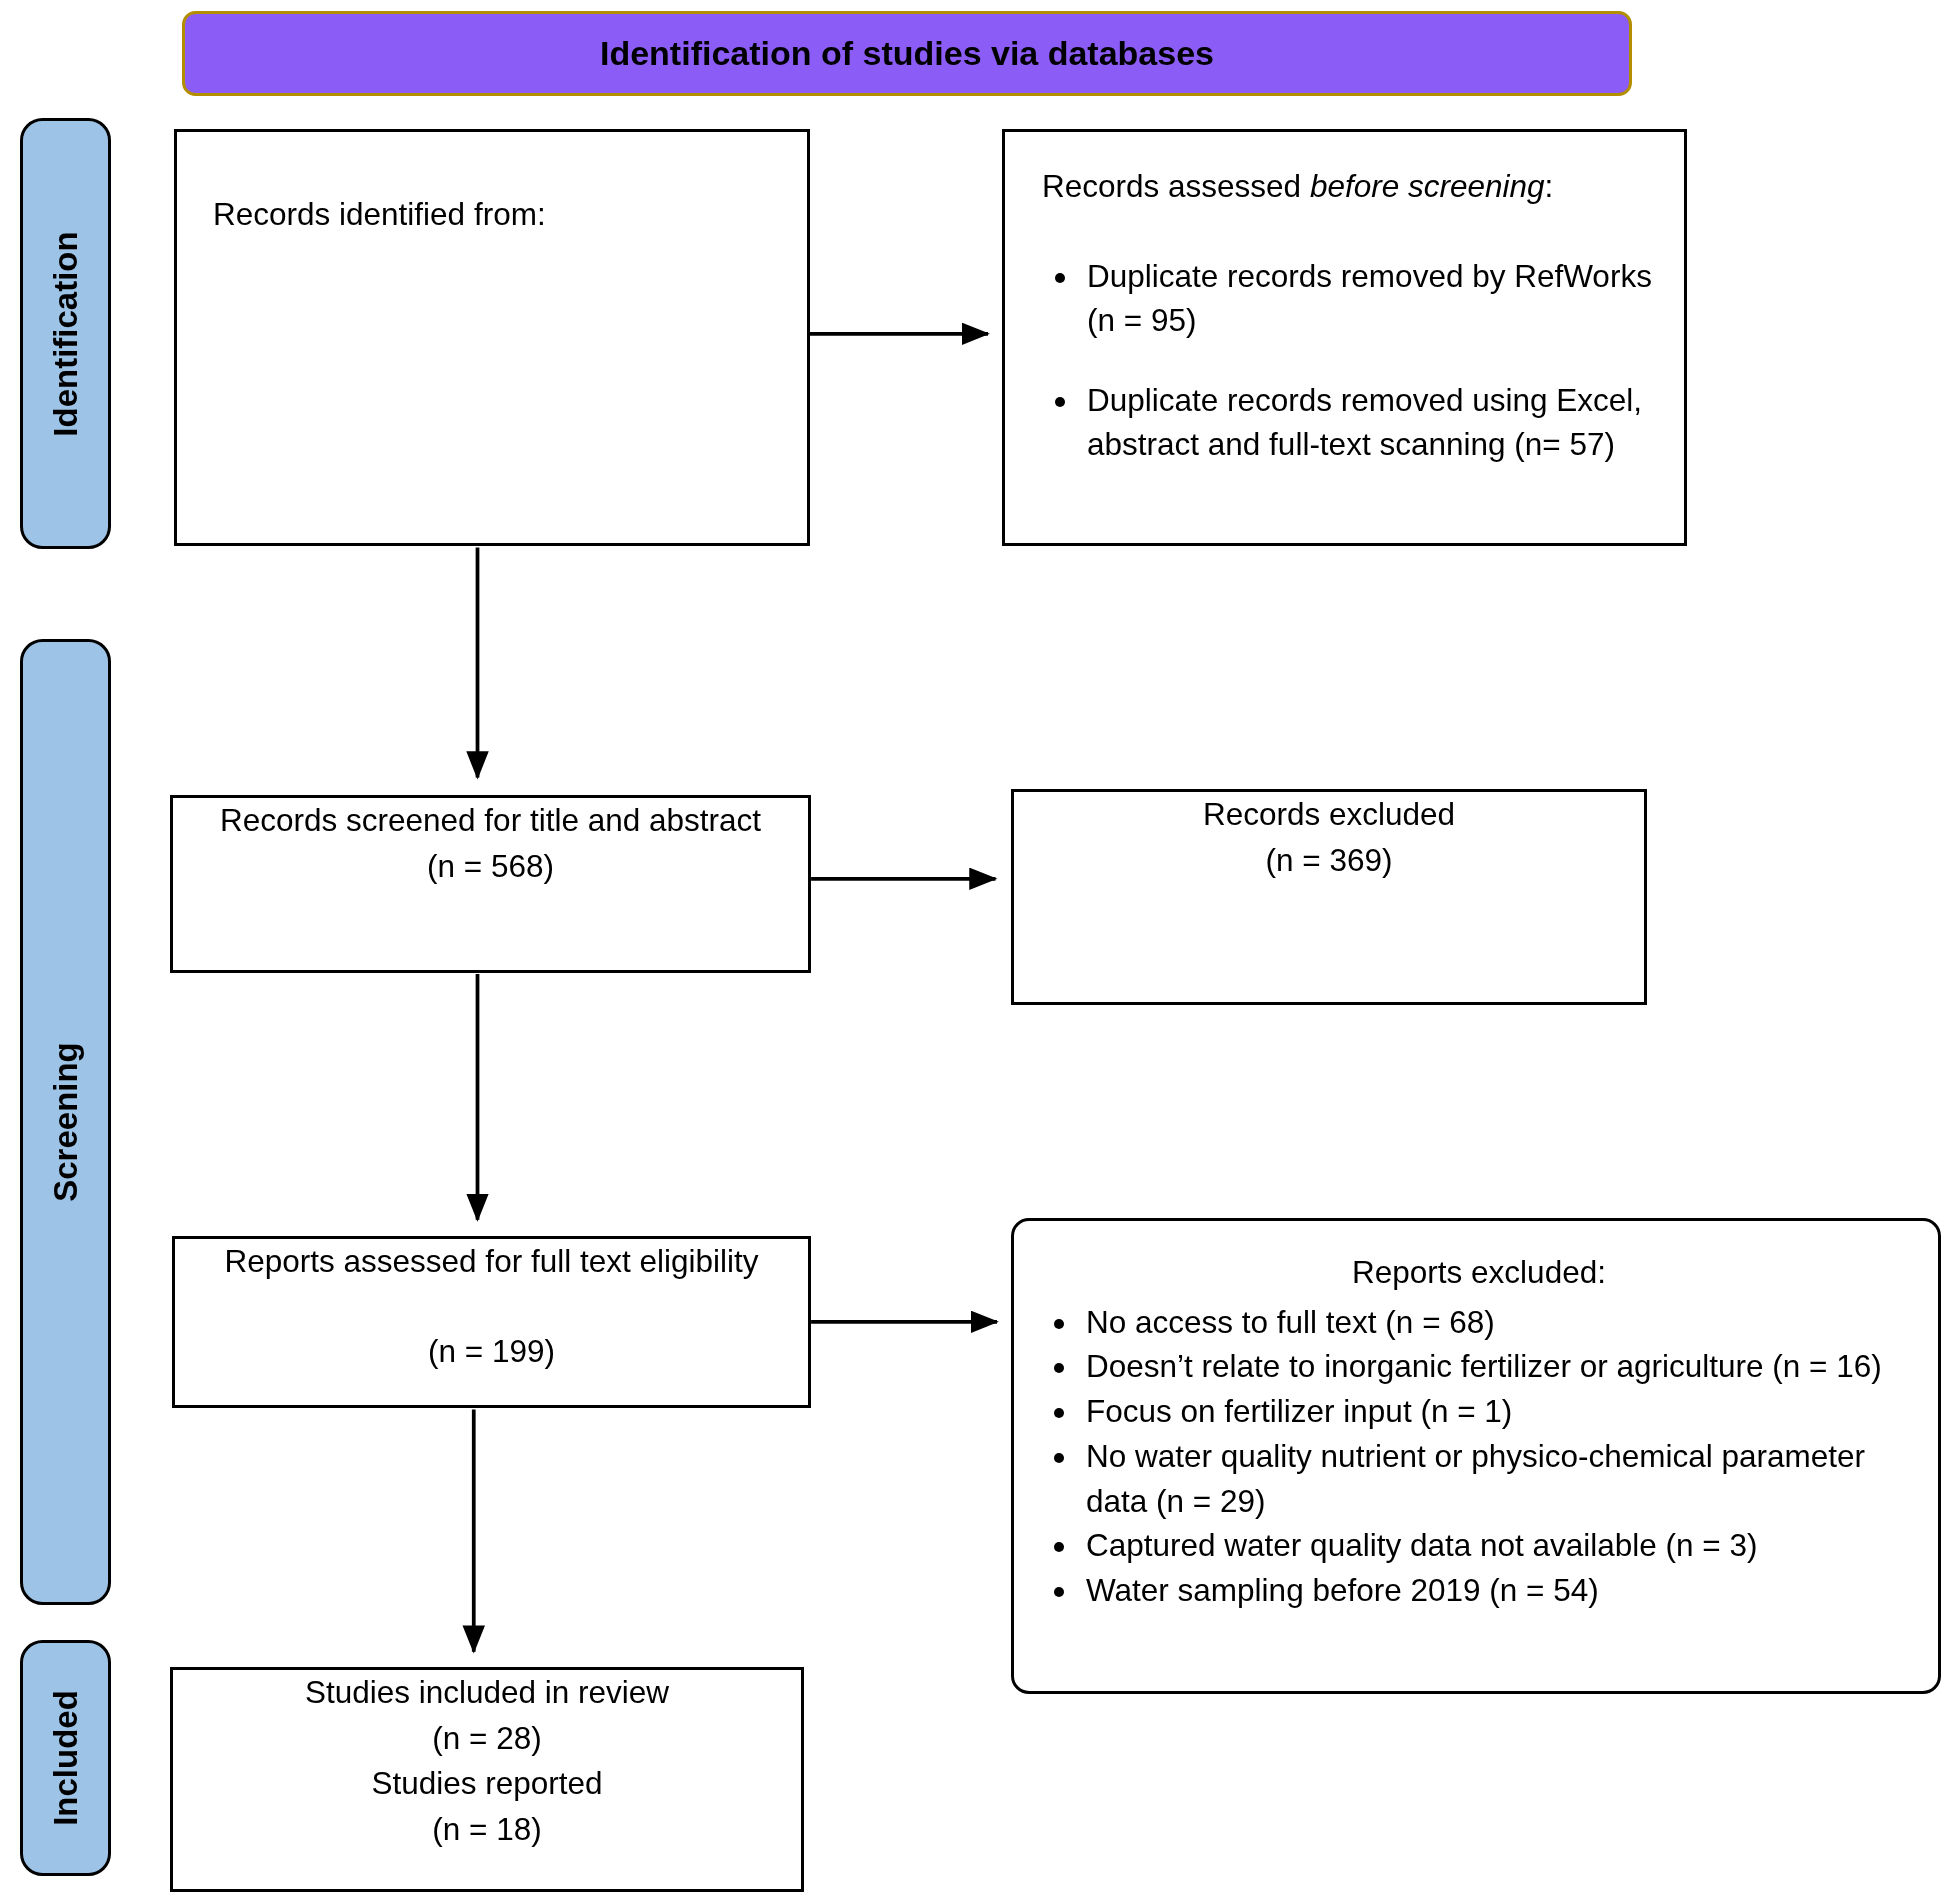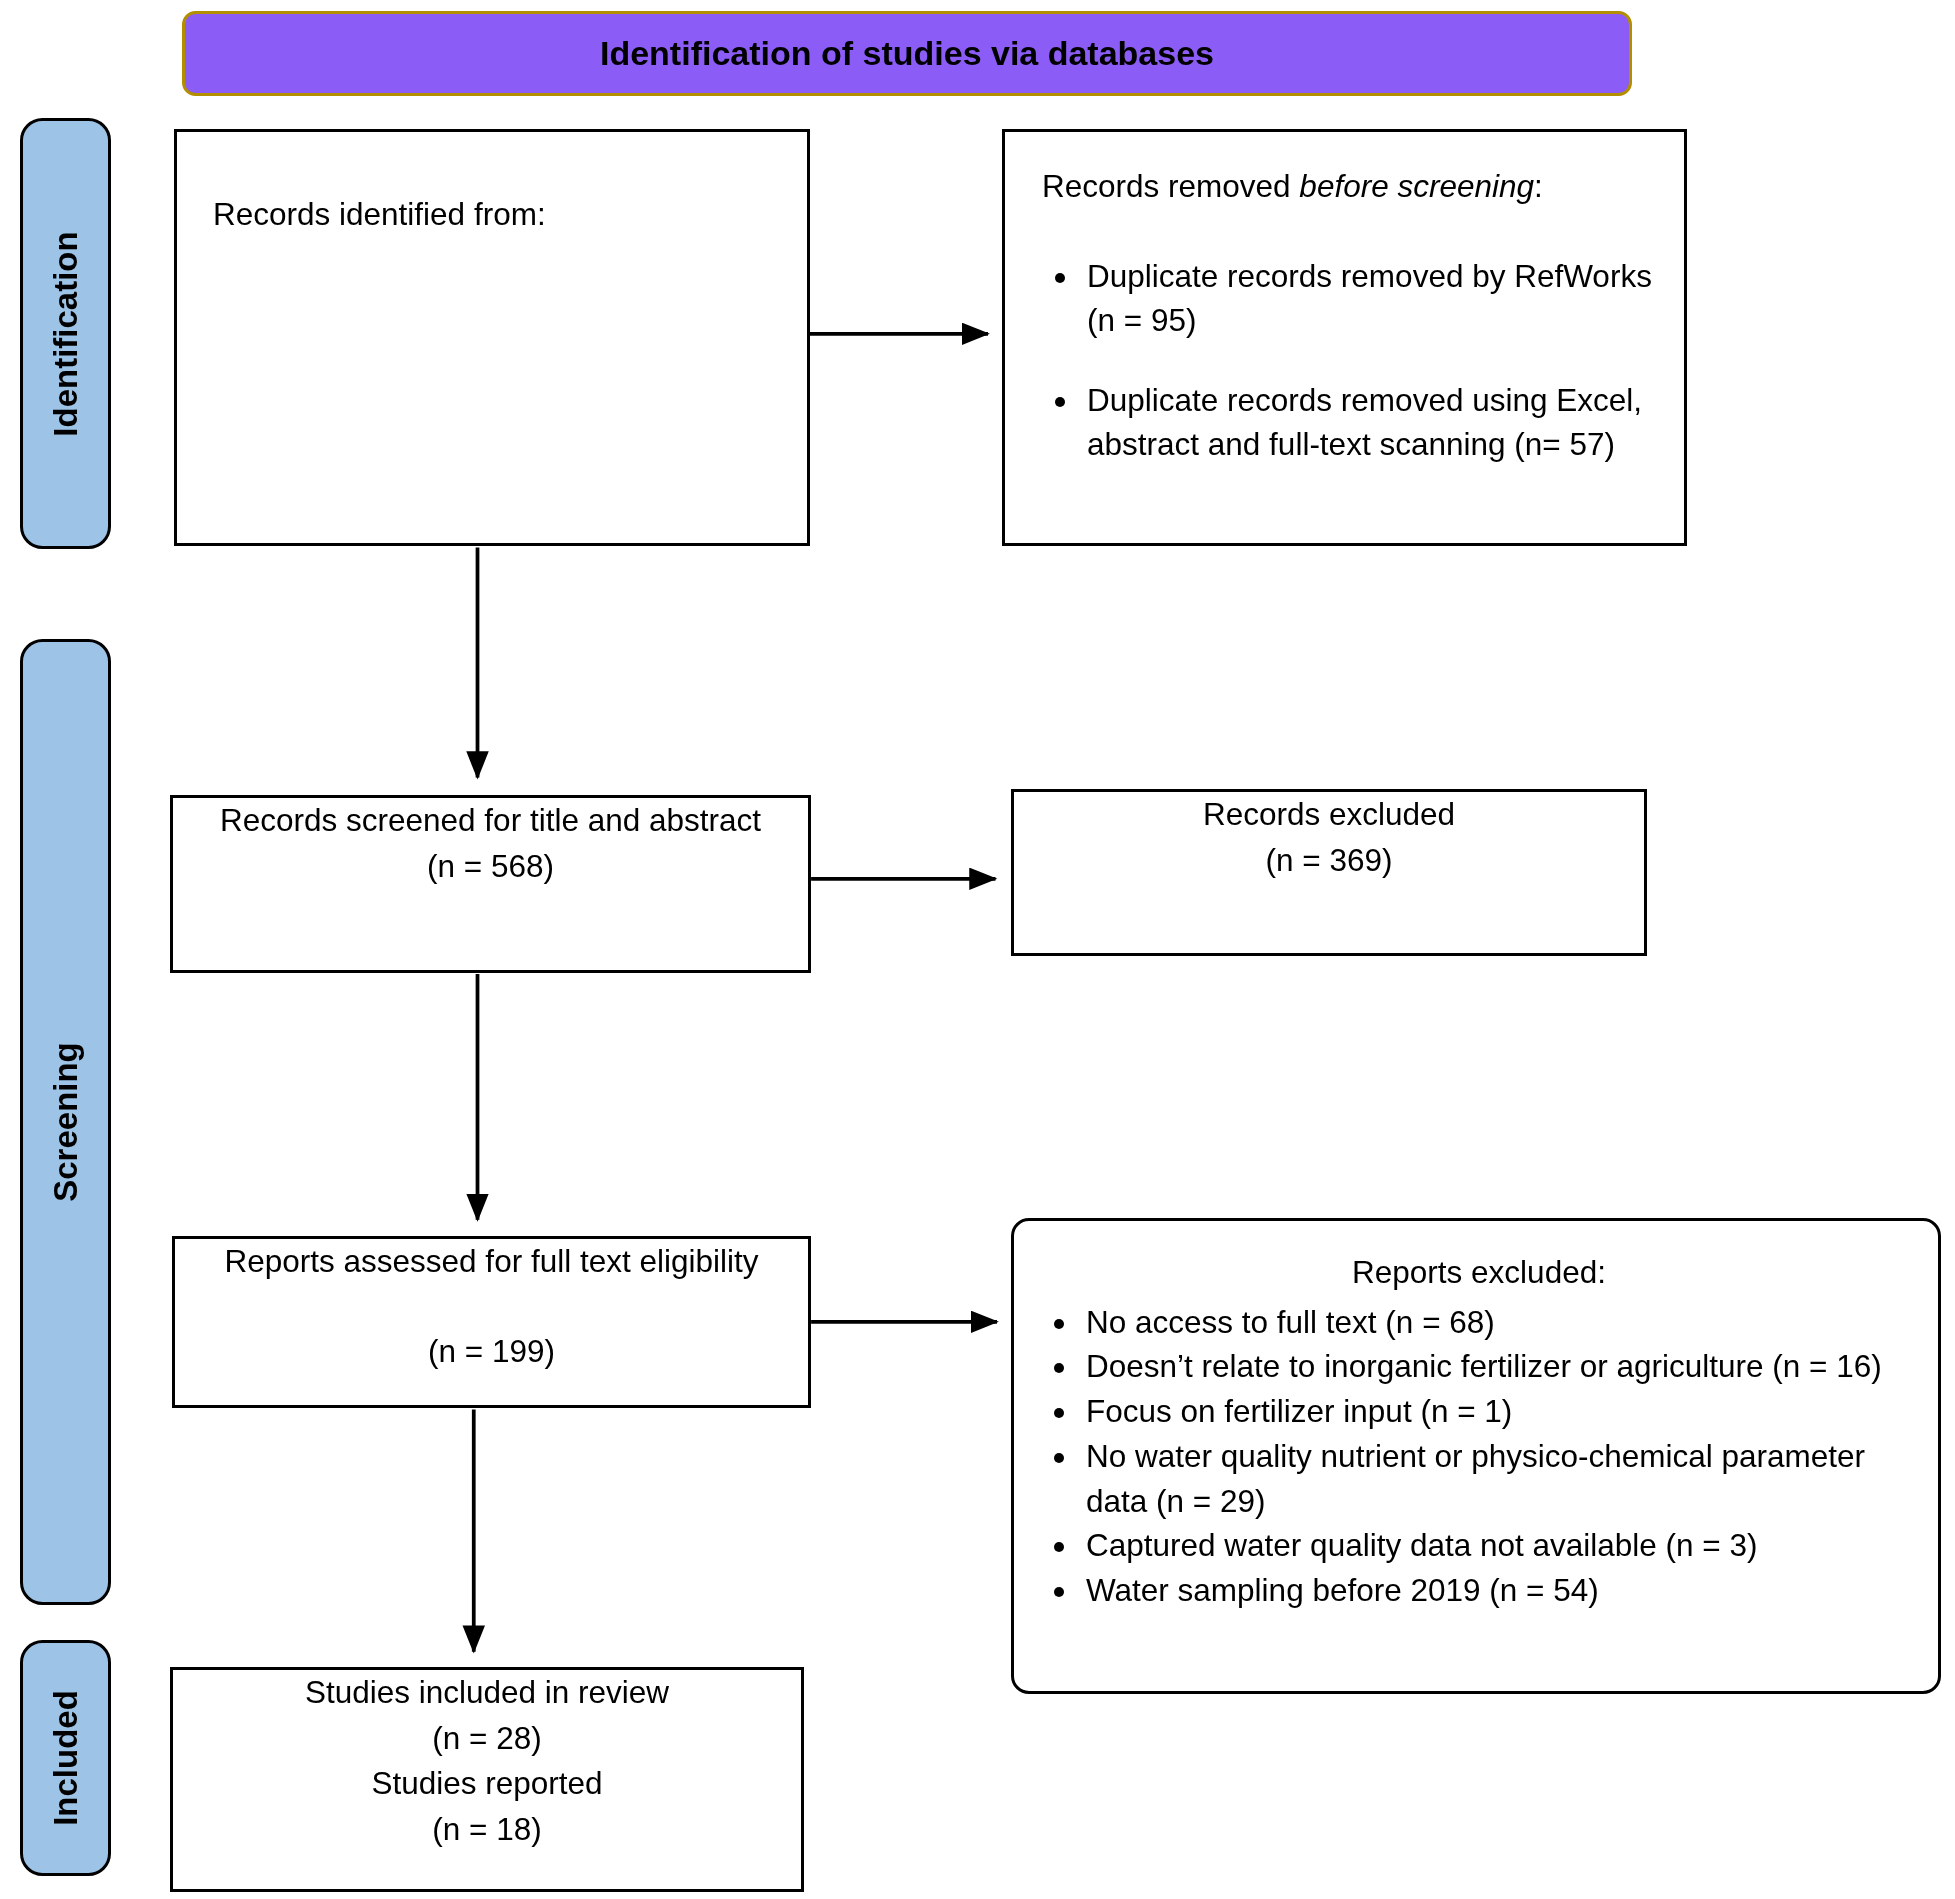--- a/index.html
+++ b/index.html
@@ -49,21 +49,21 @@
     line-height: 1.45;
   }
   .fbox.centered {
     display: flex; flex-direction: column;
     align-items: center; 
     text-align: center;
   }
   .box-identified       { left: 174px;  top: 129px;  width: 636px;  height: 417px; padding: 60px 30px 0 36px; }
   .box-removed          { left: 1002px; top: 129px;  width: 685px;  height: 417px; padding: 31.5px 27px 0 37px; }
   .box-screened         { left: 170px;  top: 795px; width: 641px;  height: 178px; padding: 0 45px; }
-  .box-records-excluded { left: 1011px; top: 789px; width: 636px;  height: 167px; padding: 0 45px; }
+  .box-records-excluded { left: 1011px; top: 789px; width: 636px;  height: 216px; padding: 0 45px; }
   .box-assessed         { left: 172px;  top: 1236px; width: 639px;  height: 172px; padding: 0 45px; gap: 44px; }
   .box-reports-excluded { left: 1011px; top: 1218px; width: 930px; height: 476px; padding: 28.5px 21px 0 27px; border-radius: 18px; }
   .box-included         { left: 170px;  top: 1667px; width: 634px;  height: 225px; padding: 0 37px; }
 
   .fbox ul {
     margin: 0; padding-left: 39px;
     list-style: disc outside;
   }
   .fbox ul li { padding-left: 6px; }
   .box-identified ul { margin-top: 52px; }
@@ -105,21 +105,21 @@
 </div>
 <div class="abs pillar included">
   <span>Included</span>
 </div>
 
 <div class="abs fbox box-identified">
   <div class="bx-title">Records identified from:</div>
 </div>
 
 <div class="abs fbox box-removed">
-  <div class="bx-title"><span>Records removed </span><span class="italic">before screening</span><span>:</span></div>
+  <div class="bx-title"><span>Records assessed </span><span class="italic">before screening</span><span>:</span></div>
   <ul>
     <li>Duplicate records removed by RefWorks (n = 95)</li>
     <li>Duplicate records removed using Excel, abstract and full-text scanning (n= 57)</li>
   </ul>
 </div>
 
 <div class="abs fbox centered box-screened">
   <div>Records screened for title and abstract</div>
   <div>(n = 568)</div>
 </div>

